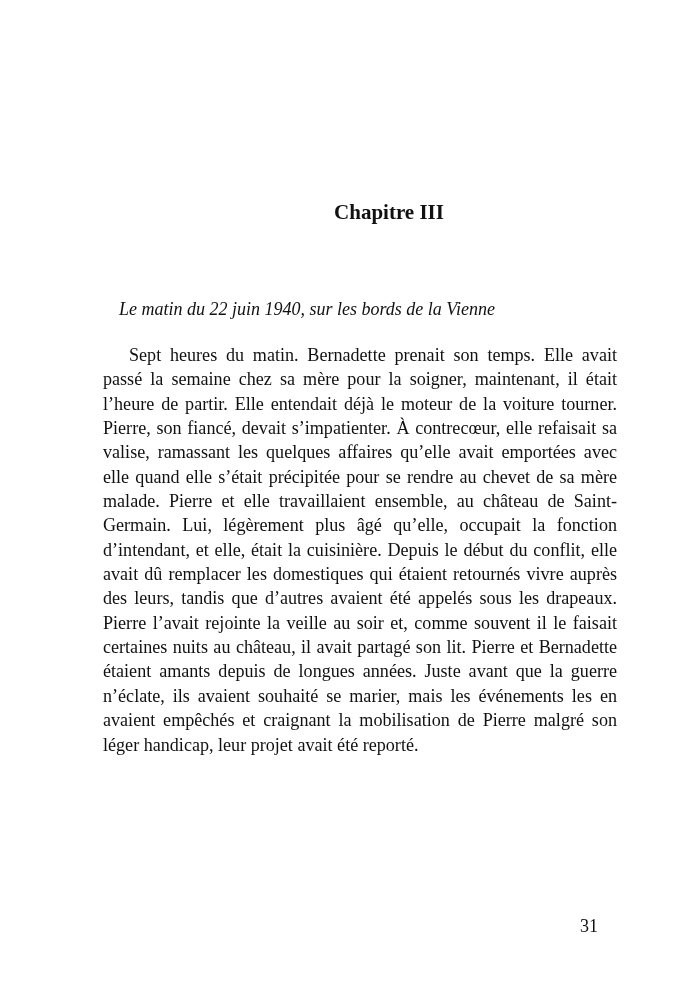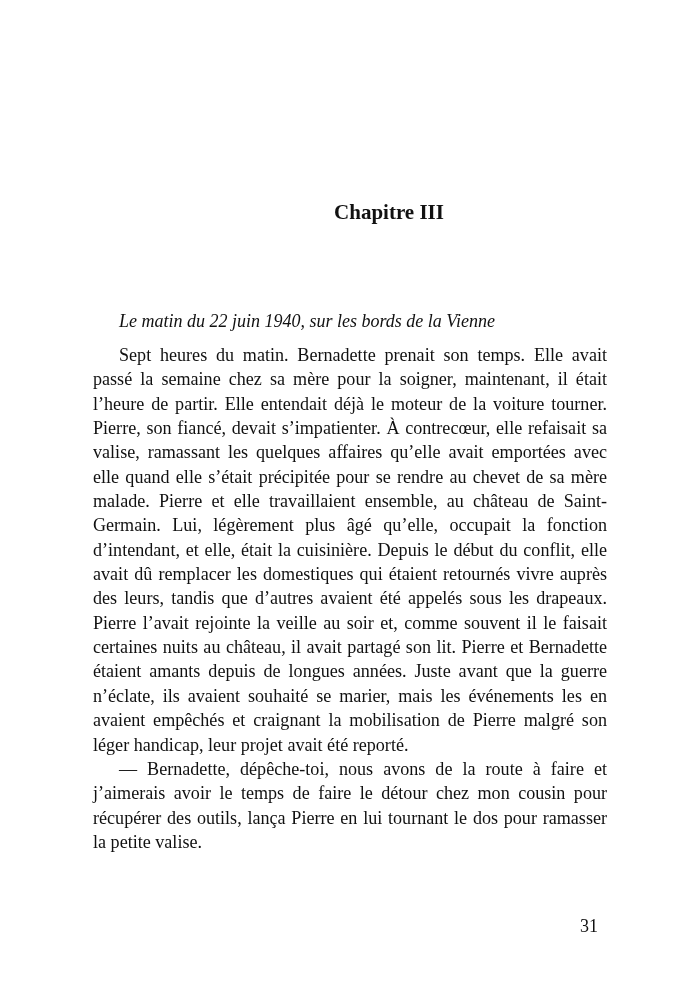--- a/index.html
+++ b/index.html
@@ -22,32 +22,32 @@
       width: 700px;
       text-align: center;
       font-weight: bold;
       font-size: 21px;
       margin: 0;
       line-height: 28px;
       padding-left: 39px;
     }
     .subtitle {
       position: absolute;
-      top: 309px;
+      top: 297px;
       left: 119px;
       font-style: italic;
       font-size: 18px;
       line-height: 24px;
       margin: 0;
       white-space: nowrap;
     }
     .body-text {
       position: absolute;
       top: 343px;
-      left: 93px;
+      left: 103px;
       width: 514px;
       font-size: 18.1px;
       line-height: 24.35px;
     }
     .body-text p {
       margin: 0;
       text-indent: 26px;
       text-align: justify;
       hyphens: none;
     }
@@ -63,16 +63,15 @@
   </style>
 </head>
 <body>
 
 <h1 class="chapter-title">Chapitre III</h1>
 
 <div class="subtitle">Le matin du 22 juin 1940, sur les bords de la Vienne</div>
 
 <div class="body-text">
   <p>Sept heures du matin. Bernadette prenait son temps. Elle avait passé la semaine chez sa mère pour la soigner, maintenant, il était l’heure de partir. Elle entendait déjà le moteur de la voiture tourner. Pierre, son fiancé, devait s’impatienter. À contrecœur, elle refaisait sa valise, ramassant les quelques affaires qu’elle avait emportées avec elle quand elle s’était précipitée pour se rendre au chevet de sa mère malade. Pierre et elle travaillaient ensemble, au château de Saint-Germain. Lui, légèrement plus âgé qu’elle, occupait la fonction d’intendant, et elle, était la cuisinière. Depuis le début du conflit, elle avait dû remplacer les domestiques qui étaient retournés vivre auprès des leurs, tandis que d’autres avaient été appelés sous les drapeaux. Pierre l’avait rejointe la veille au soir et, comme souvent il le faisait certaines nuits au château, il avait partagé son lit. Pierre et Bernadette étaient amants depuis de longues années. Juste avant que la guerre n’éclate, ils avaient souhaité se marier, mais les événements les en avaient empêchés et craignant la mobilisation de Pierre malgré son léger handicap, leur projet avait été reporté.</p>
-  <p>— Bernadette, dépêche-toi, nous avons de la route à faire et j’aimerais avoir le temps de faire le détour chez mon cousin pour récupérer des outils, lança Pierre en lui tournant le dos pour ramasser la petite valise.</p>
 </div>
 
 <div class="page-number">31</div>
 
 </body></html>

